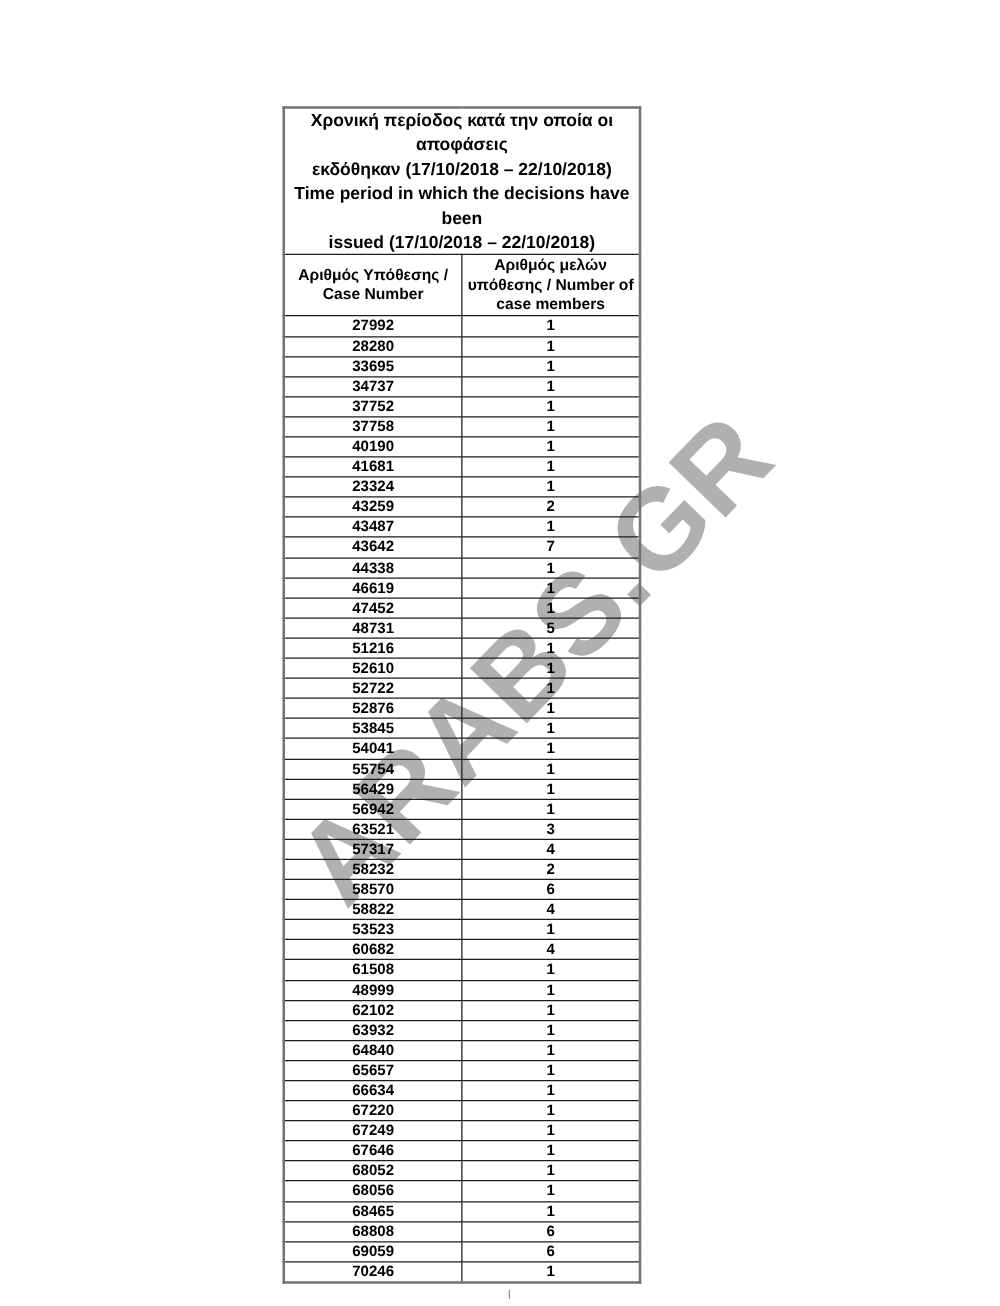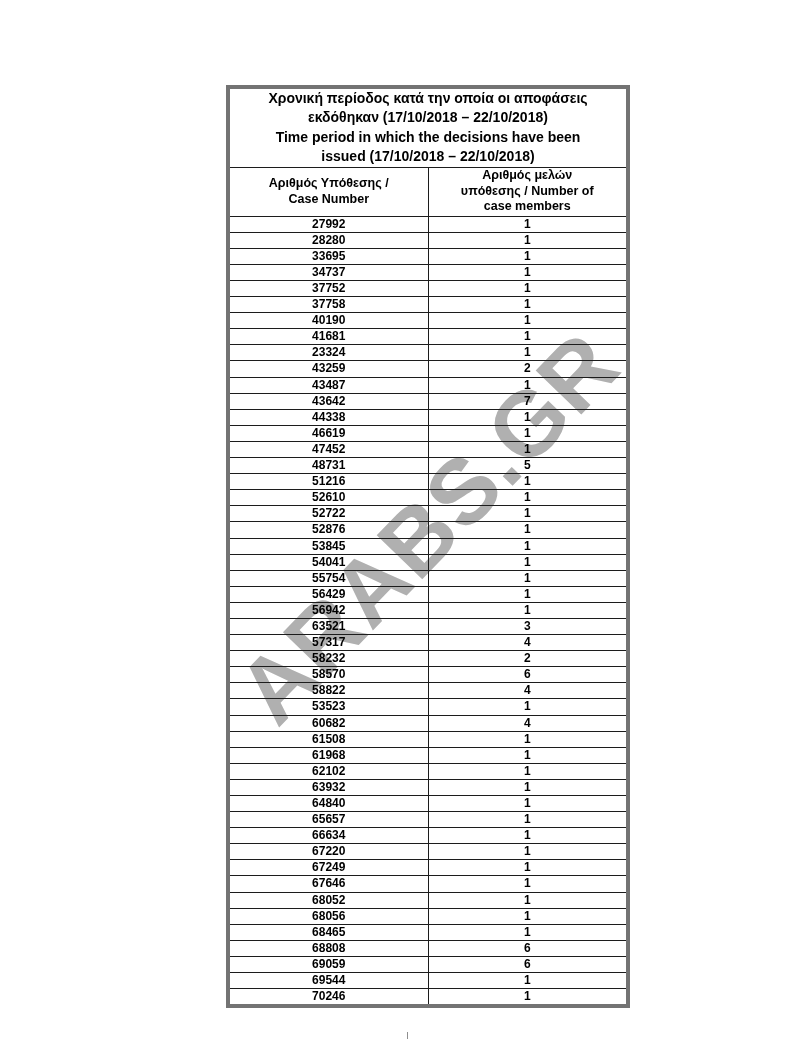--- a/index.html
+++ b/index.html
@@ -23,24 +23,24 @@
     color: #b0b0b0;
     white-space: nowrap;
     z-index: 0;
     user-select: none;
   }
   table.doc-table {
     position: absolute;
     left: 226px;
     top: 85px;
     z-index: 1;
-    width: 404px;
+    width: 287px;
     table-layout: fixed;
     border-collapse: collapse;
-    border: 4px solid #737373;
+    border: 2px solid #737373;
     background: transparent;
   }
   .doc-table th, .doc-table td {
     border: 1px solid #1c1c1c;
     padding: 0;
     margin: 0;
     text-align: center;
     vertical-align: middle;
     font-weight: 700;
     color: #000000;
@@ -224,21 +224,21 @@
         </tr>
         <tr>
           <td>60682</td>
           <td>4</td>
         </tr>
         <tr>
           <td>61508</td>
           <td>1</td>
         </tr>
         <tr>
-          <td>61968</td>
+          <td>48999</td>
           <td>1</td>
         </tr>
         <tr>
           <td>62102</td>
           <td>1</td>
         </tr>
         <tr>
           <td>63932</td>
           <td>1</td>
         </tr>
@@ -280,24 +280,20 @@
         </tr>
         <tr>
           <td>68808</td>
           <td>6</td>
         </tr>
         <tr>
           <td>69059</td>
           <td>6</td>
         </tr>
         <tr>
-          <td>69544</td>
-          <td>1</td>
-        </tr>
-        <tr>
           <td>70246</td>
           <td>1</td>
         </tr>
       </tbody>
   </table>
 
   <div class="divider-stub"></div>
 
 </div>
 

